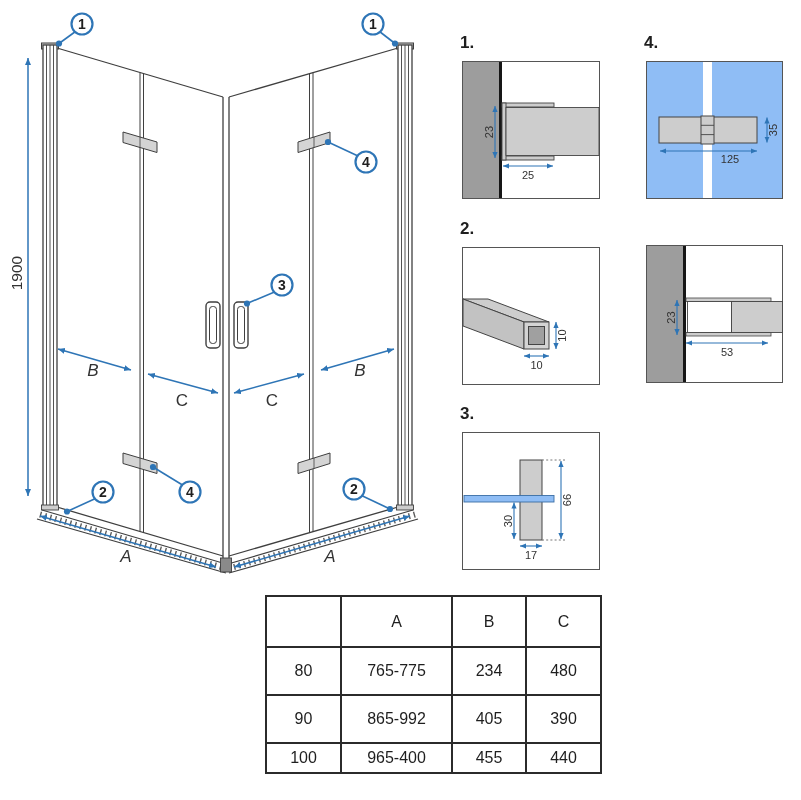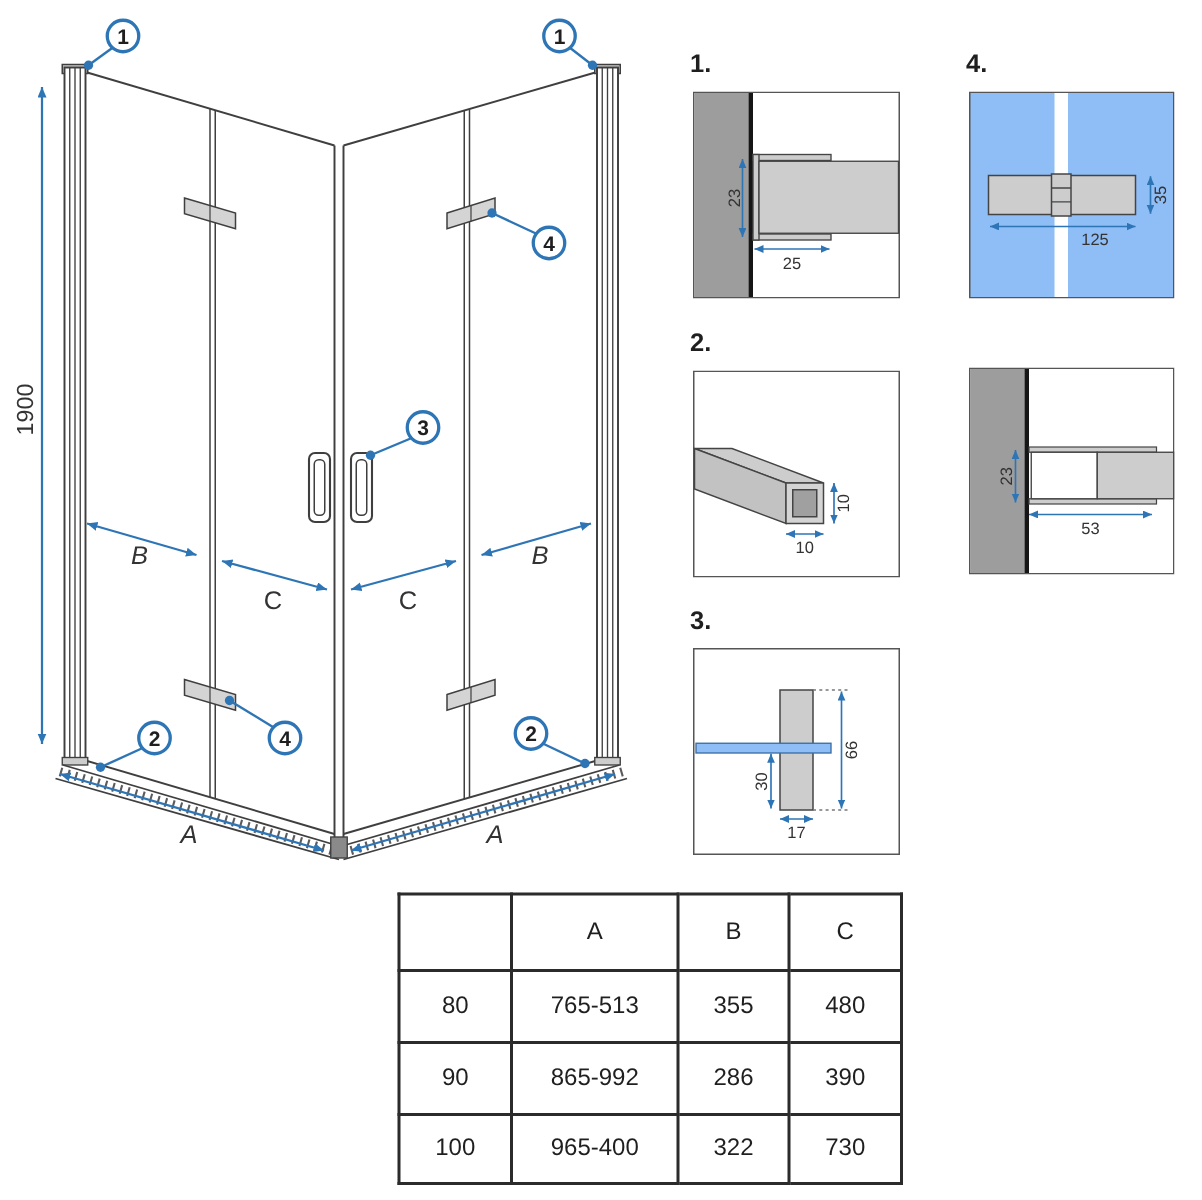--- a/index.html
+++ b/index.html
@@ -253,32 +253,32 @@
   <table class="size-table">
     <tbody>
         <tr style="height:51px;">
       <th style="width:73px;"></th>
       <th style="width:109px;">A</th>
       <th style="width:72px;">B</th>
       <th style="width:73px;">C</th>
     </tr>
     <tr style="height:48px;">
       <td>80</td>
-      <td>765-513</td>
-      <td>355</td>
+      <td>765-775</td>
+      <td>234</td>
       <td>480</td>
     </tr>
     <tr style="height:48px;">
       <td>90</td>
       <td>865-992</td>
-      <td>286</td>
+      <td>405</td>
       <td>390</td>
     </tr>
-    <tr style="height:46px;">
+    <tr style="height:30px;">
       <td>100</td>
       <td>965-400</td>
-      <td>322</td>
-      <td>730</td>
+      <td>455</td>
+      <td>440</td>
     </tr>
   </tbody>
     </table>
 
 </div>
 
 </body></html>

